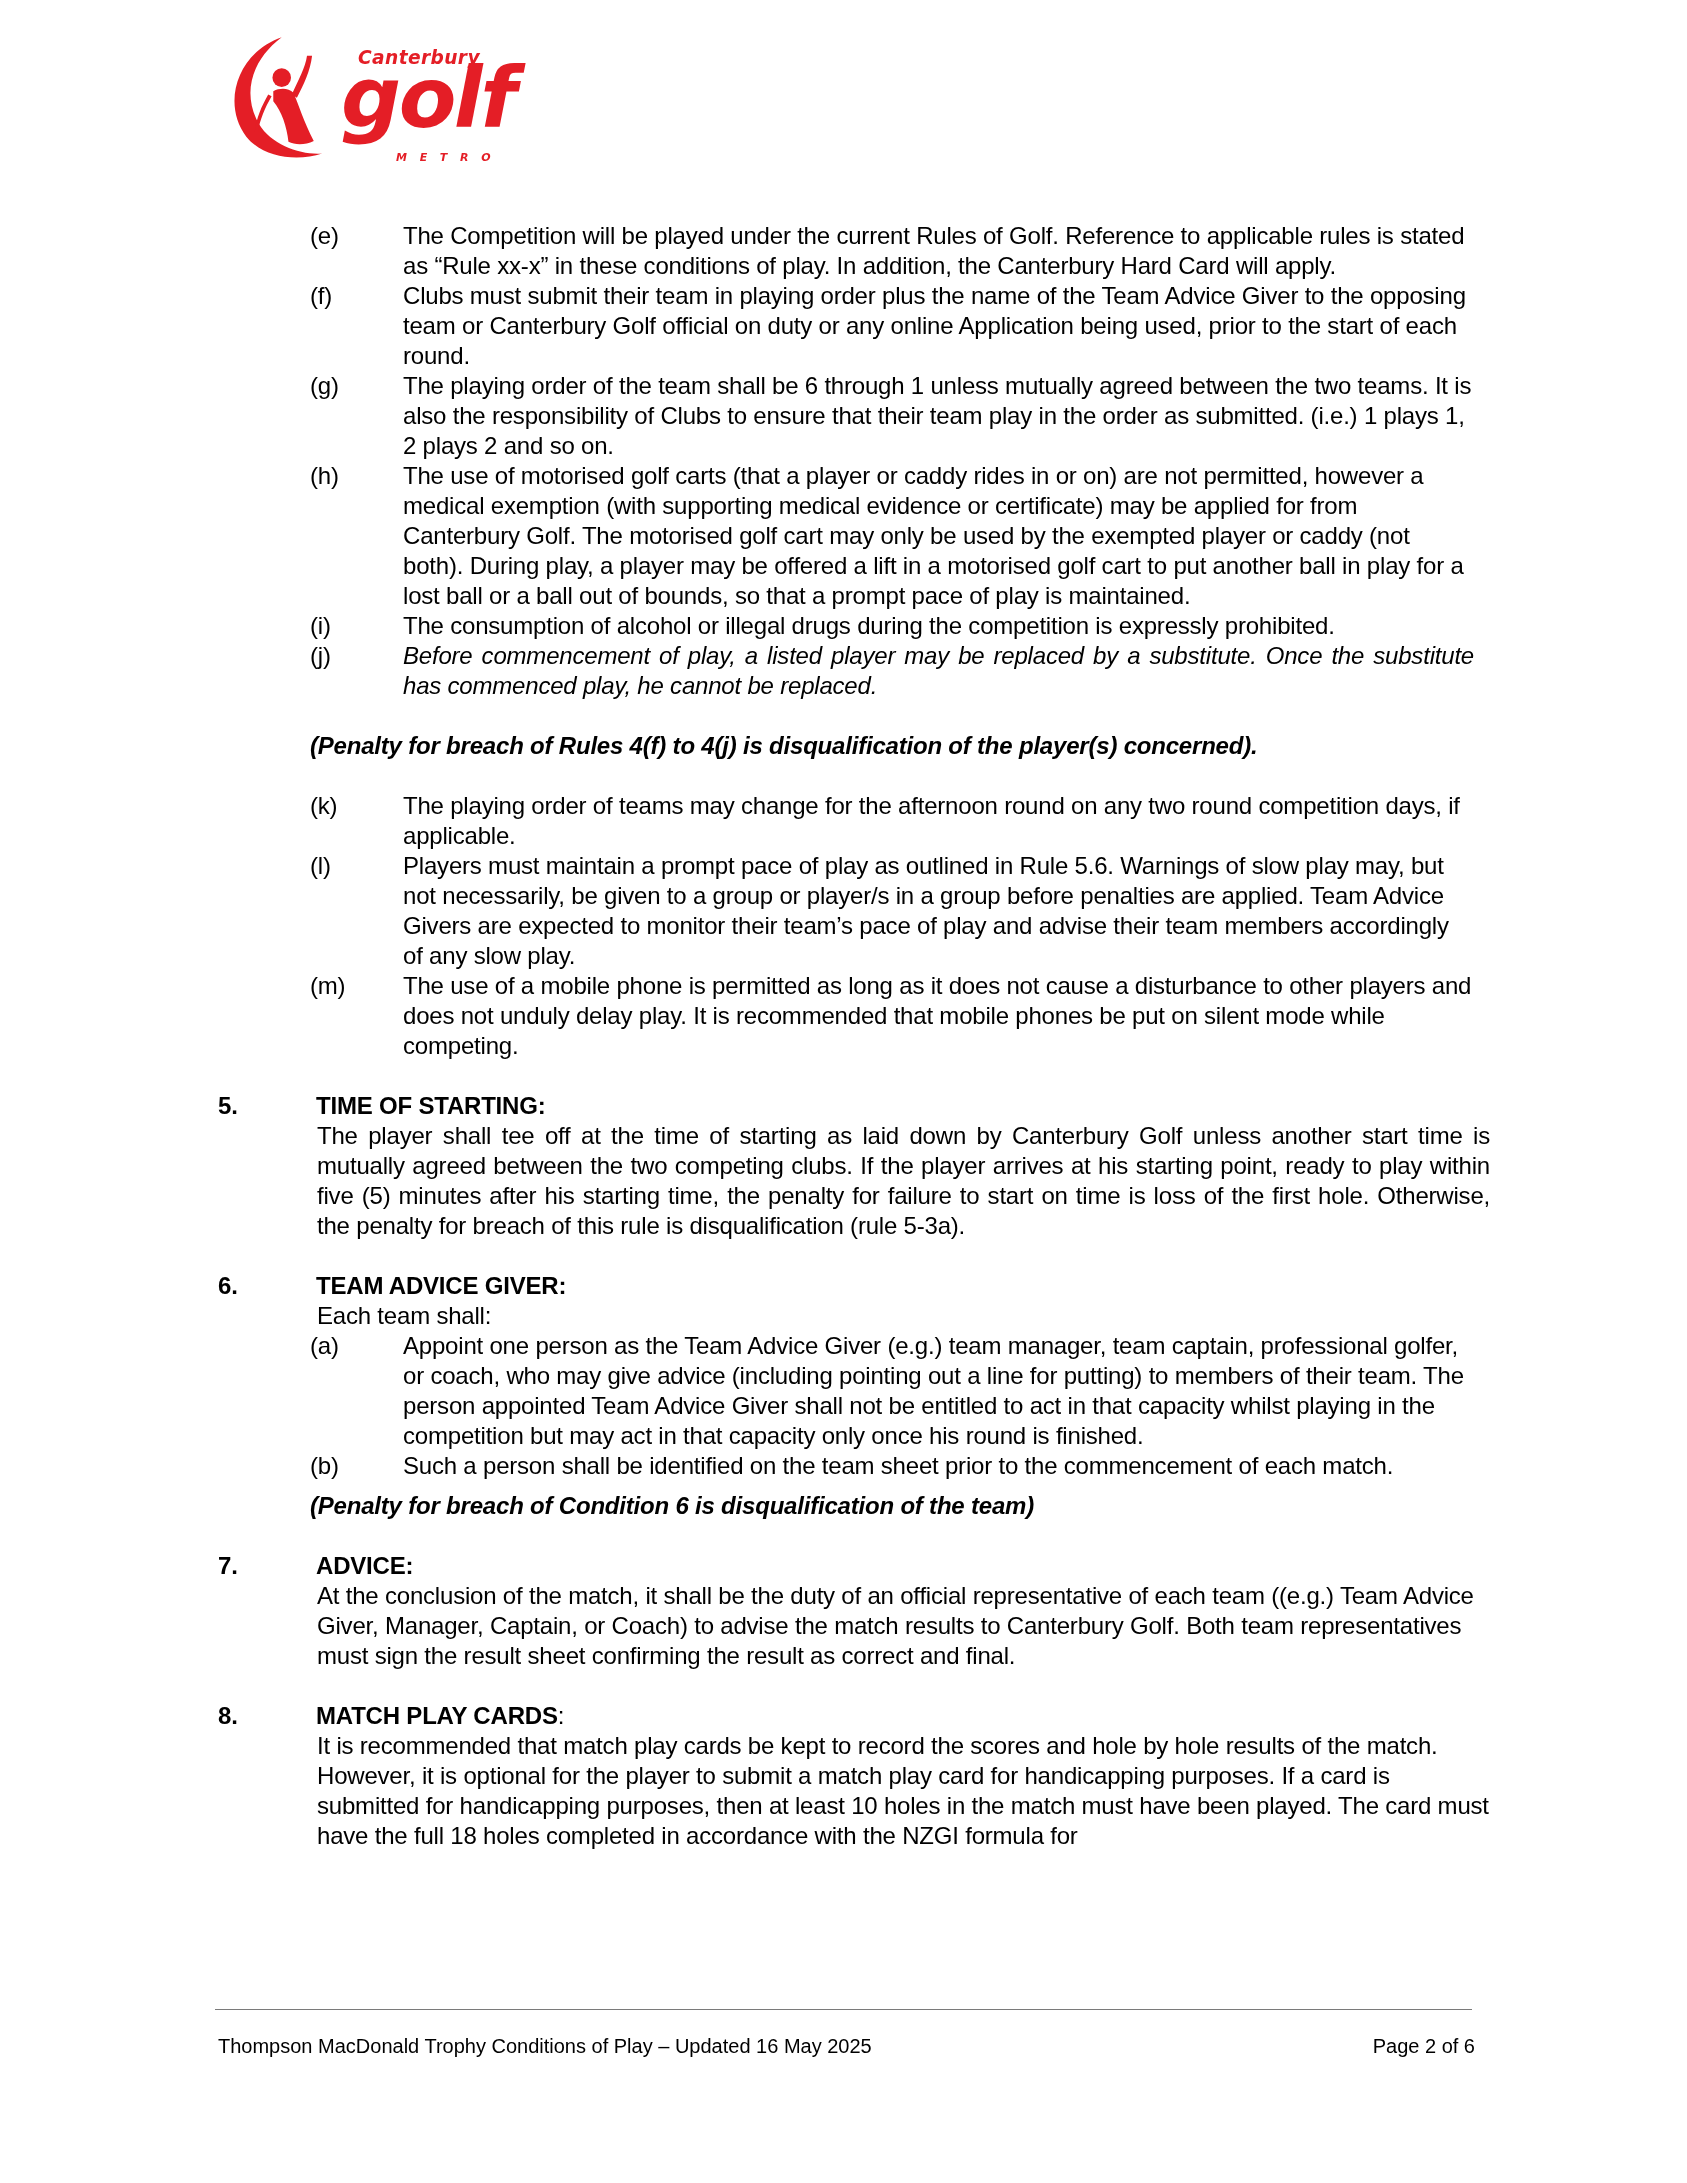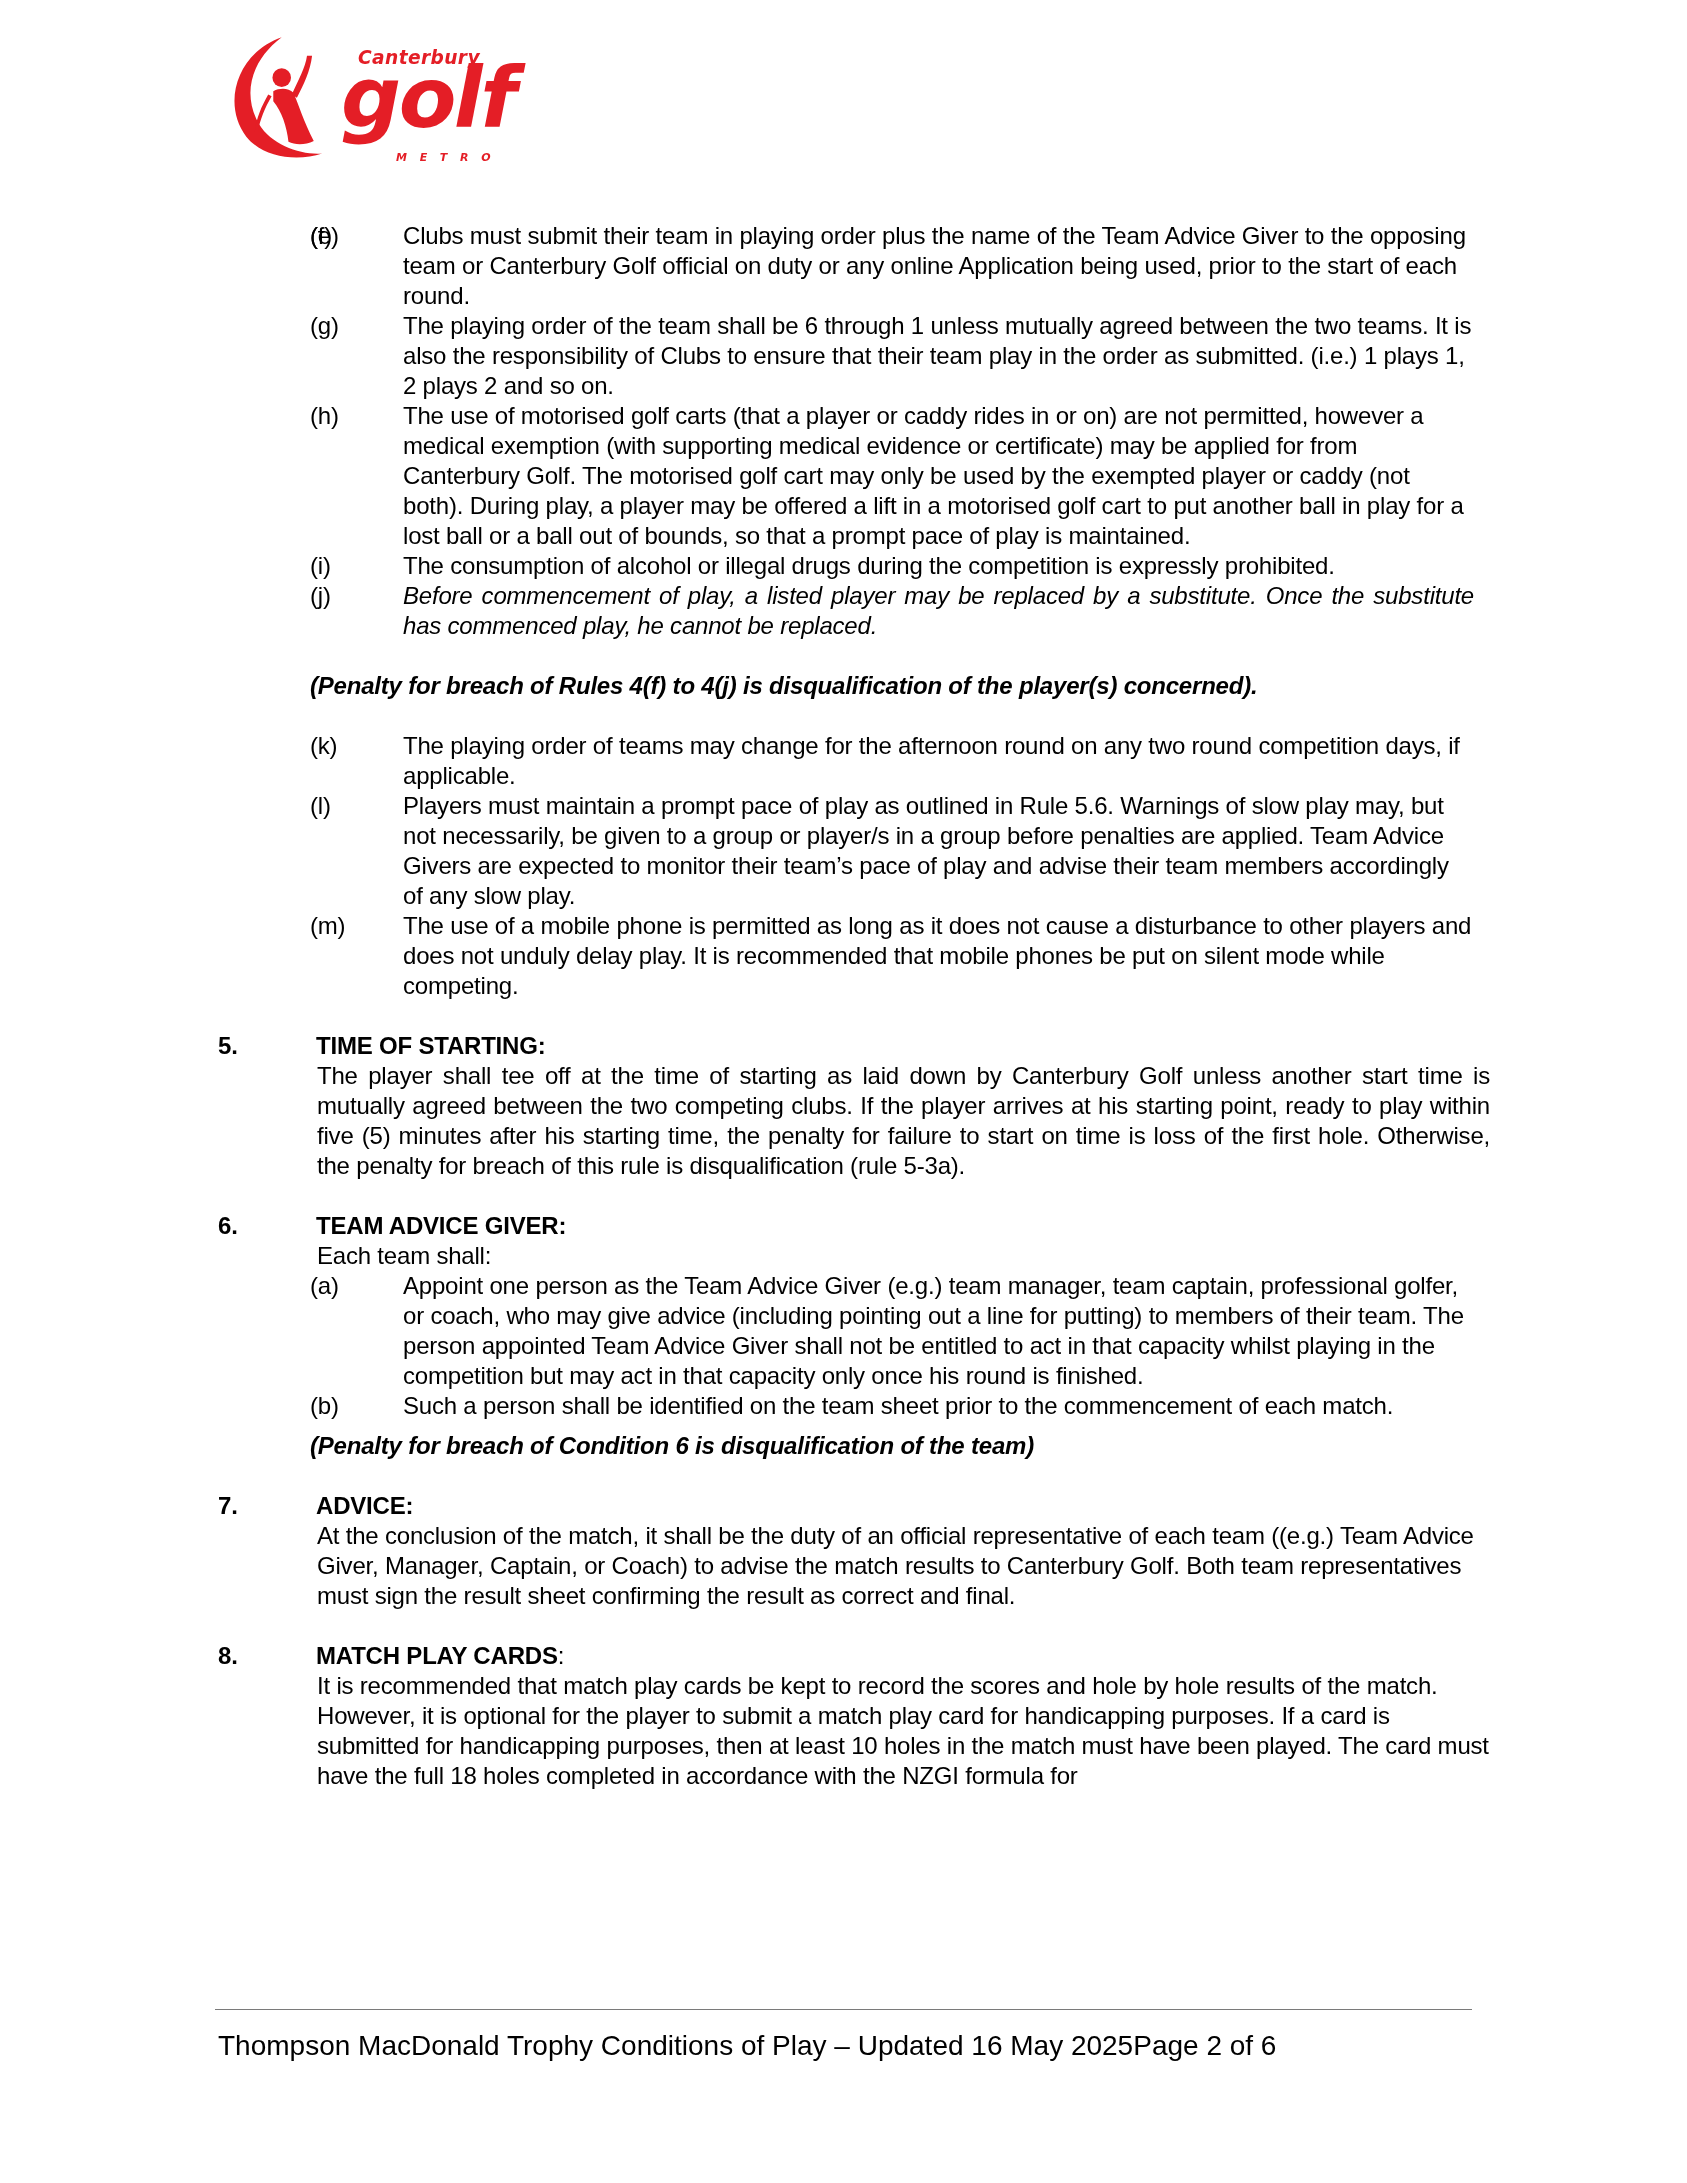--- a/index.html
+++ b/index.html
@@ -27,21 +27,21 @@
 
   .section { position: relative; padding-left: 92px; }
   .section .num { position: absolute; left: 0; top: 0; font-weight: bold; }
   .section .head { font-weight: bold; display: block; margin-left: 6px; }
   .section .body { display: block; width: 1173px; margin-left: 7px; }
   .section .body.justify { text-align: justify; }
 
   .footer-rule { position: absolute; left: 215px; top: 2009px; width: 1257px; height: 0;
                  border-top: 1.7px solid #7a7a7a; }
   .footer { position: absolute; left: 218px; top: 2031px; width: 1257px;
-            font-size: 28px; line-height: 30px; display: flex; justify-content: flex-start; }
+            font-size: 20px; line-height: 30px; display: flex; justify-content: space-between; }
 </style>
 </head>
 <body>
 
 <div class="page">
 
   <div class="logo">
     <svg width="312" height="135" viewBox="0 0 370 160">
 
       <path d="M72 12 C 20 30, 0 90, 30 130 C 50 155, 90 160, 120 150 C 95 152, 60 140, 45 115 C 25 80, 35 40, 72 12 Z" fill="#e41e26"></path>
@@ -55,20 +55,21 @@
     </svg>
     <span style="position:absolute; left:137px; top:20px; font-family:'DejaVu Sans',sans-serif; font-weight:bold; font-style:italic; font-size:18.6px; color:#e41e26; letter-spacing:0.4px;">Canterbury</span>
     <span style="position:absolute; left:120px; top:25px; font-family:'DejaVu Sans',sans-serif; font-weight:bold; font-style:italic; font-size:84px; line-height:93px; color:#e41e26; letter-spacing:-2.5px;text-align:right;">golf</span>
     <span style="position:absolute; left:175px; top:124px; font-family:'DejaVu Sans',sans-serif; font-weight:bold; font-style:italic; font-size:11px; color:#e41e26; letter-spacing:12.7px;">METRO</span>
   </div>
 
   <div class="content">
 
     <div class="item">
       <span class="lbl">(e)</span>
+      <span class="txt">The Competition will be played under the current Rules of Golf. Reference to applicable rules is stated as “Rule xx-x” in these conditions of play. In addition, the Canterbury Hard Card will apply.</span>
     </div>
     <div class="item">
       <span class="lbl">(f)</span>
       <span class="txt">Clubs must submit their team in playing order plus the name of the Team Advice Giver to the opposing team or Canterbury Golf official on duty or any online Application being used, prior to the start of each round.</span>
     </div>
     <div class="item">
       <span class="lbl">(g)</span>
       <span class="txt">The playing order of the team shall be 6 through 1 unless mutually agreed between the two teams. It is also the responsibility of Clubs to ensure that their team play in the order as submitted. (i.e.) 1 plays 1, 2 plays 2 and so on.</span>
     </div>
     <div class="item">

